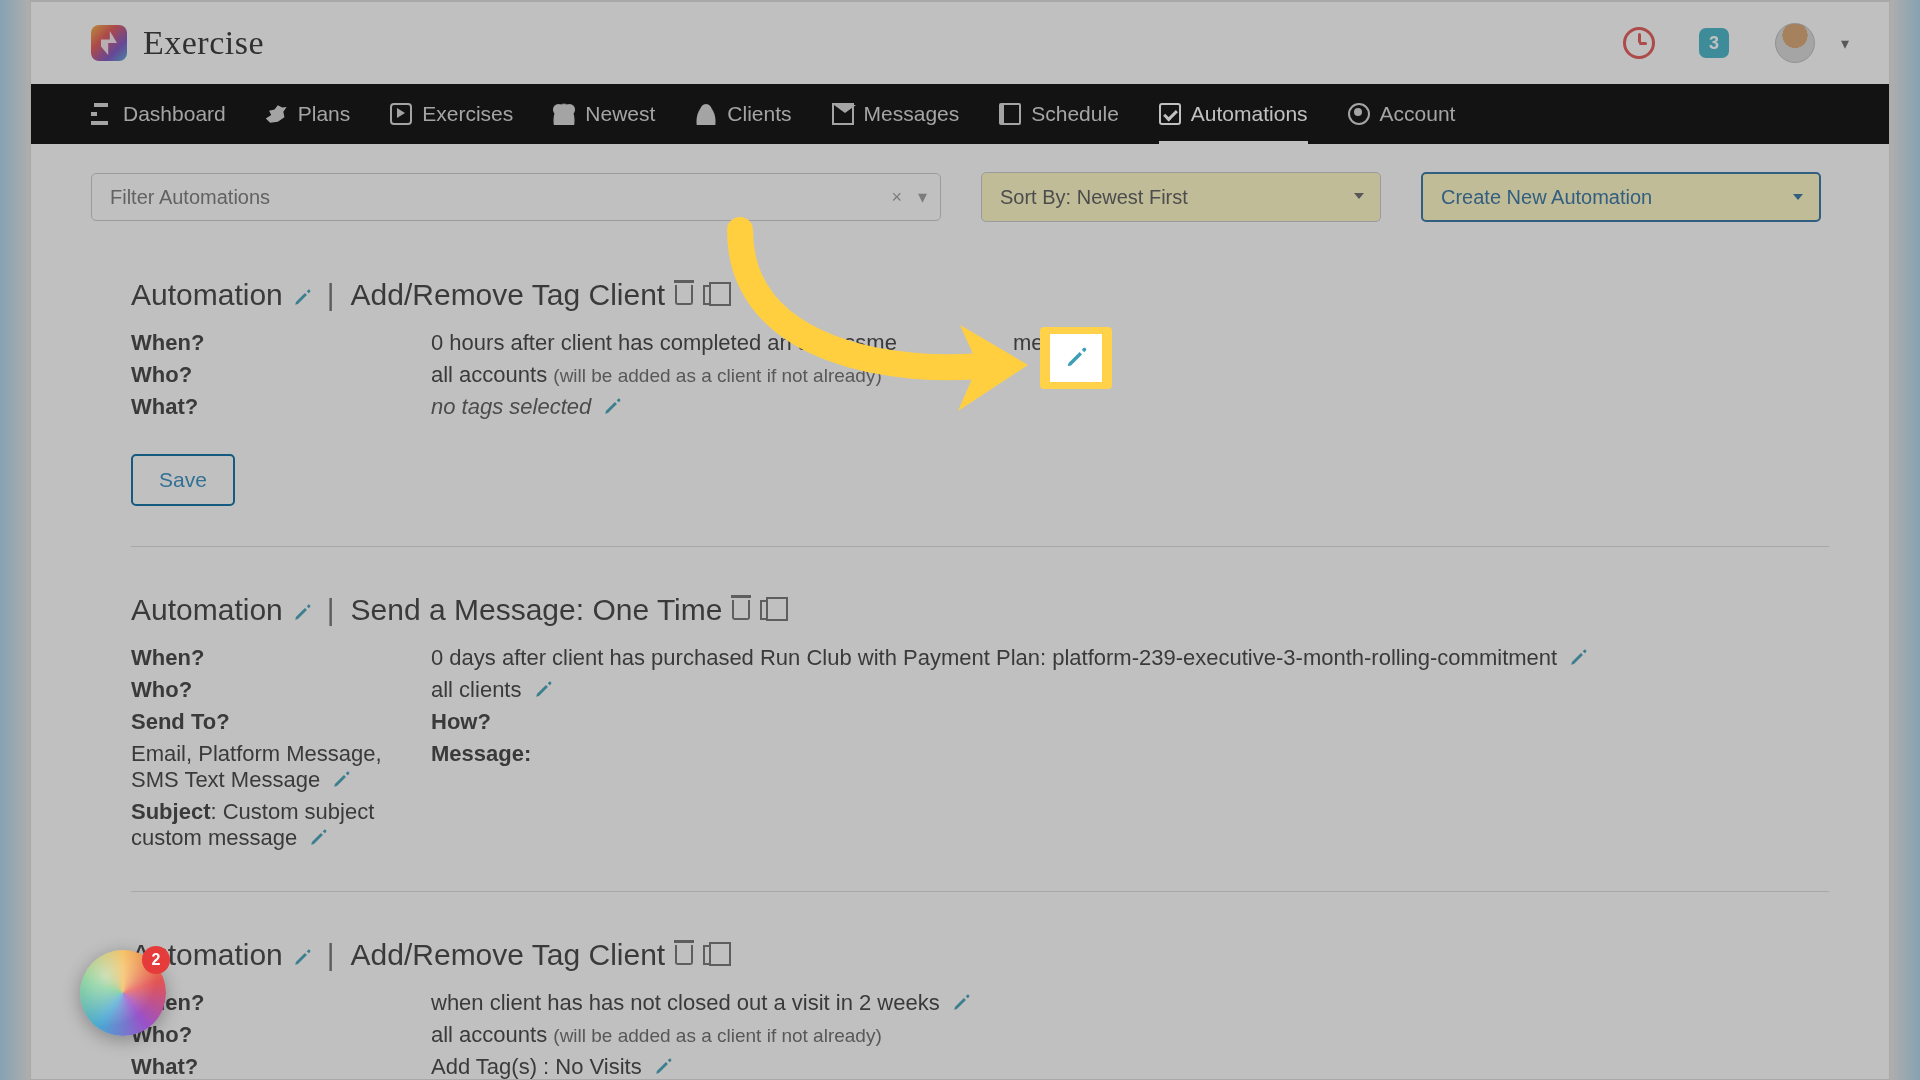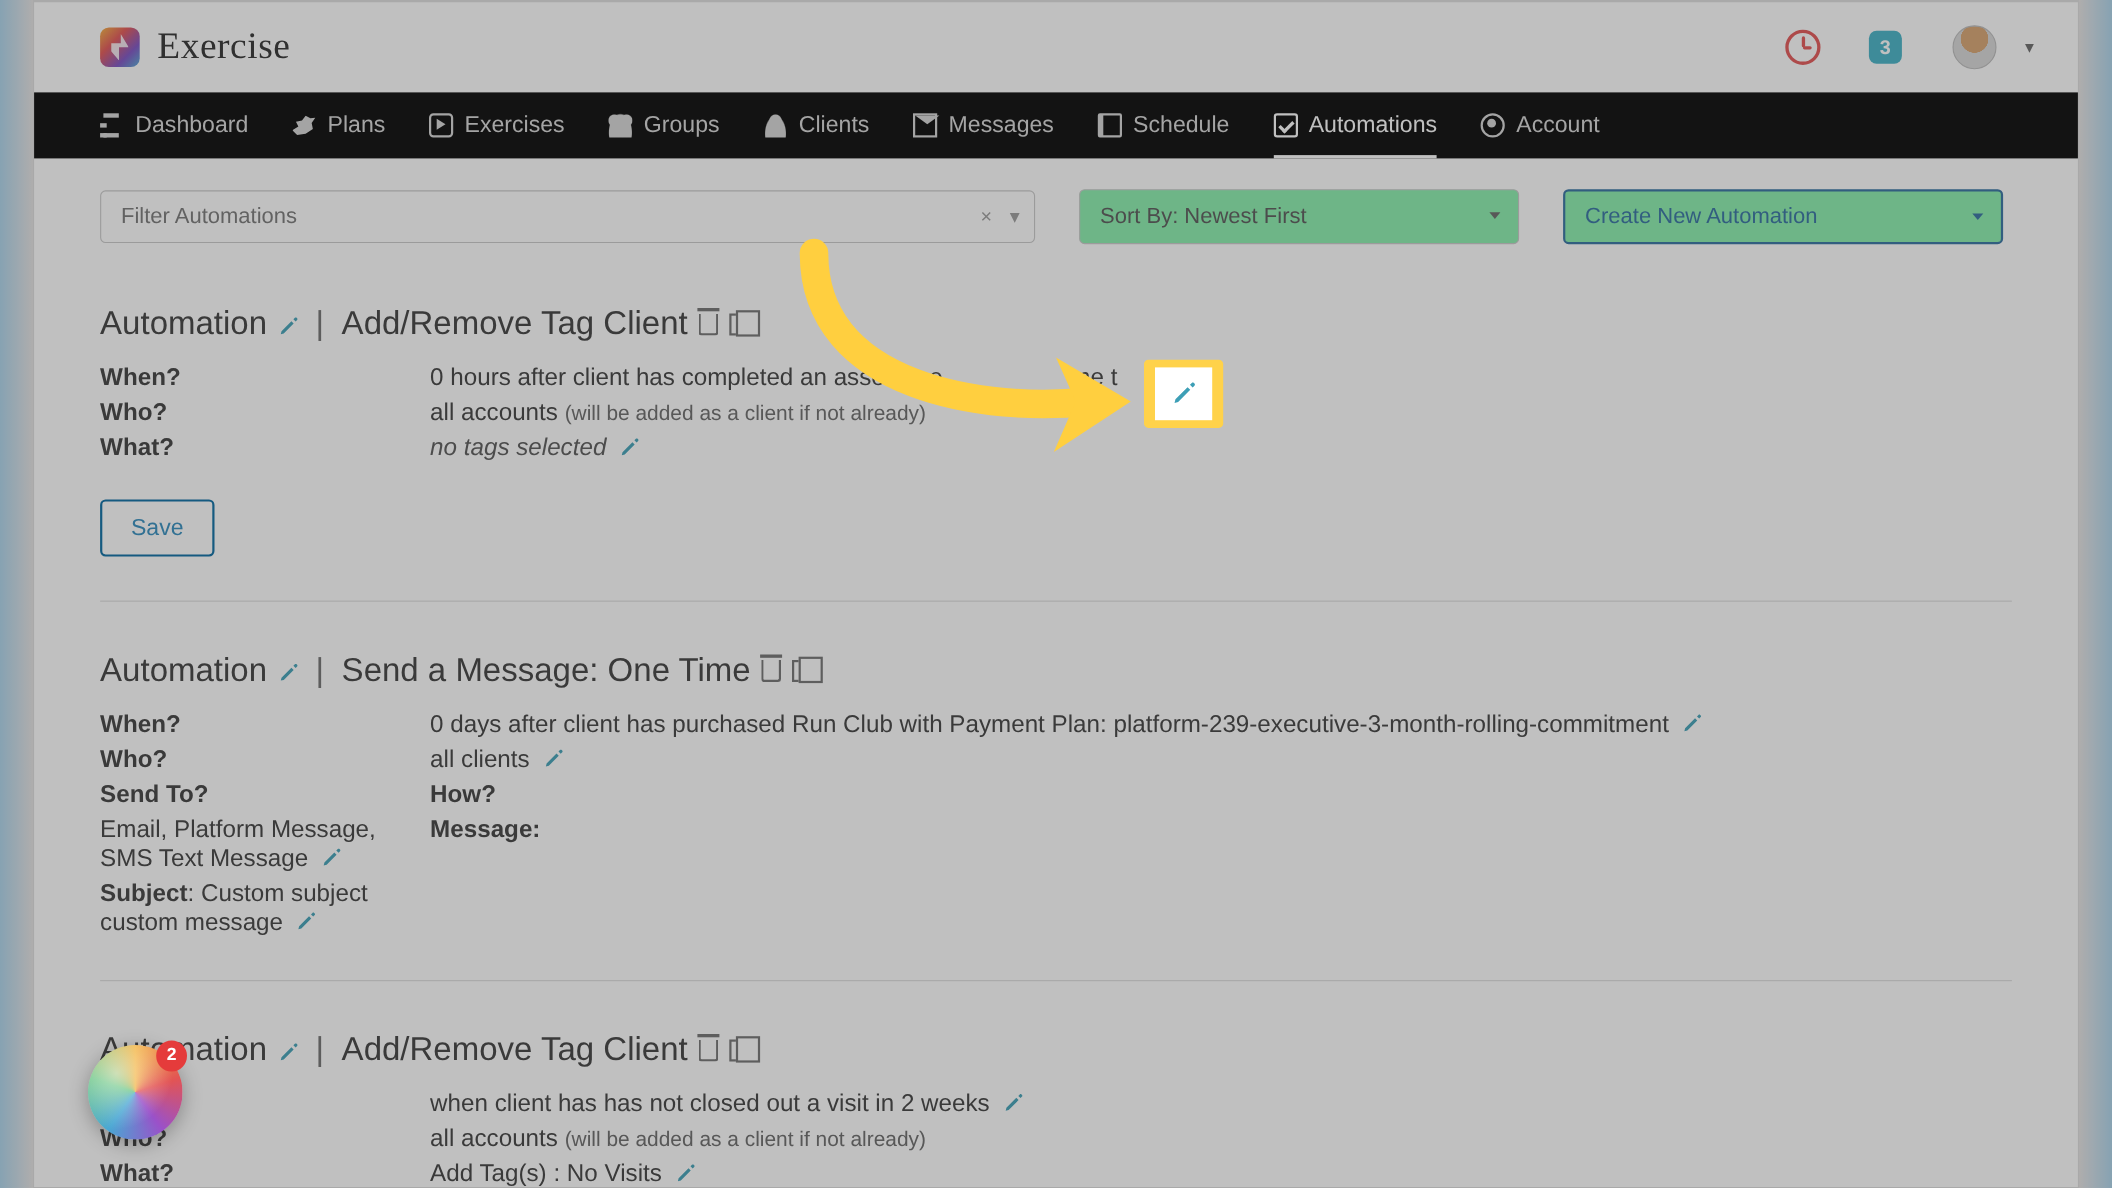--- a/index.html
+++ b/index.html
@@ -52,29 +52,29 @@
 .ic-check   { width:20px;height:20px;border:2px solid #fff;border-radius:3px; position:relative; }
 .ic-check::after{content:"";position:absolute;left:3px;top:5px;width:10px;height:5px;border-left:3px solid #fff;border-bottom:3px solid #fff;transform:rotate(-45deg);}
 .ic-acct    { width:20px;height:20px;border:2px solid #d6d6d6;border-radius:50%; position:relative;}
 .ic-acct::after{content:"";position:absolute;left:4px;top:3px;width:8px;height:8px;background:#d6d6d6;border-radius:50%;}
 
 
 .filters { display:flex; gap:40px; padding:28px 60px 0; align-items:center; }
 .input-wrap { flex:0 0 850px; position:relative; }
 .input-wrap input { width:100%; height:48px; border:1px solid #c9c9c9; border-radius:5px; padding:0 80px 0 18px; font-size:20px; color:#0369a1; background:#fff; }
 .input-ctrl { position:absolute; right:14px; top:0; height:48px; display:flex; align-items:center; gap:16px; color:#9b9b9b; font-size:18px; }
-.select { height:50px; border:1px solid #c9c9c9; border-radius:5px; background:#86efac; padding:0 40px 0 18px; font-size:20px; color:#555; display:flex; align-items:center; position:relative; }
+.select { height:50px; border:1px solid #c9c9c9; border-radius:5px; background:#fef9c3; padding:0 40px 0 18px; font-size:20px; color:#555; display:flex; align-items:center; position:relative; }
 .select.sort { flex:0 0 400px; }
 .select.create { flex:0 0 400px; border:2px solid #2f6fa0; color:#2f6fa0; font-weight:500; }
 .select .dd { position:absolute; right:16px; top:20px; border-left:5px solid transparent; border-right:5px solid transparent; border-top:6px solid #666; }
 .select.create .dd { border-top-color:#2f6fa0; }
 
 
 .content { padding: 10px 60px 0; }
-.card { border-bottom:1px solid #dcdcdc; padding: 46px 0 40px; }
+.card { border-bottom:1px solid #dcdcdc; padding: 46px 0 40px; margin-left: 40px; }
 .card:last-child { border-bottom:none; }
 .card h2 { font-size:30px; font-weight:400; color:#3a3a3a; display:flex; align-items:center; gap:10px; }
 .pipe { color:#6e6e6e; padding:0 6px; }
 .mini-ic { width:22px; height:22px; display:inline-block; vertical-align:-3px; }
 .mini-trash  { width:18px;height:20px;border:2px solid #6f6f6f;border-top:none;border-radius:0 0 3px 3px; position:relative; }
 .mini-trash::before{content:"";position:absolute;left:-3px;right:-3px;top:-5px;height:3px;background:#6f6f6f;}
 .mini-copy   { width:18px;height:20px;border:2px solid #6f6f6f; position:relative; }
 .mini-copy::after{content:"";position:absolute;left:4px;top:-5px;width:18px;height:20px;border:2px solid #6f6f6f;background:#fff;}
 
 .kv { display:grid; grid-template-columns: 300px 1fr; row-gap:6px; margin-top:18px; font-size:22px; color:#3a3a3a; }
@@ -135,21 +135,21 @@
       <a>
           <span class="ic ic-bird"></span>
           <span>Plans</span>
         </a>
       <a>
           <span class="ic ic-play"></span>
           <span>Exercises</span>
         </a>
       <a>
           <span class="ic ic-group"></span>
-          <span>Groups</span>
+          <span>Newest</span>
         </a>
       <a>
           <span class="ic ic-user"></span>
           <span>Clients</span>
         </a>
       <a>
           <span class="ic ic-mail"></span>
           <span>Messages</span>
         </a>
       <a>

